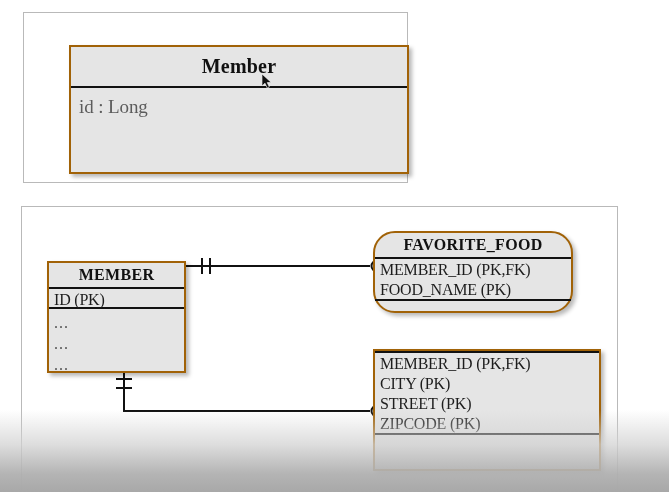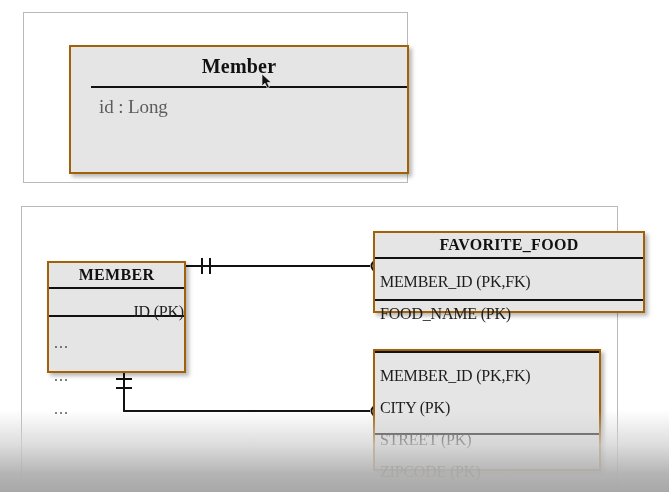--- a/index.html
+++ b/index.html
@@ -56,21 +56,21 @@
   
   #uml-member {
     left: 45px; top: 32px; width: 340px; height: 129px;
   }
   #uml-member .box-title {
     height: 39px;
     line-height: 39px;
     font-size: 20px;
     letter-spacing: .2px;
   }
-  #uml-member .box-sect { height: 86px; padding: 6px 0 0 8px; margin-left: 20px; }
+  #uml-member .box-sect { height: 86px; padding: 6px 0 0 8px; }
   #uml-member .row {
     font-size: 19px;
     line-height: 25px;
     letter-spacing: -.1px;
   }
   .attr-plain { color: #5c5c5c; font-weight: normal; }
   .attr-bold  { color: #0d0d0d; font-weight: bold; }
 
   
   .erd .box-title {
@@ -78,29 +78,28 @@
     height: 24px;
     line-height: 23px;
     letter-spacing: .3px;
   }
   .erd .row {
     font-size: 16px;
     line-height: 20px;
     padding-left: 5px;
     letter-spacing: -.2px;
     color: #1d1d1d;
-    margin-top: 12px;
   }
 
   #erd-member { left: 46px;  top: 260px; width: 139px; height: 112px; }
-  #erd-member .sect-pk   { height: 28px; padding-top: 1px; text-align: right; }
+  #erd-member .sect-pk   { height: 20px; padding-top: 1px; }
   #erd-member .sect-rest { height: 62px; padding-top: 3px; }
   #erd-member .sect-rest .row { line-height: 21px; color: #555; letter-spacing: 1px; }
 
-  #erd-food { left: 372px; top: 230px; width: 272px; height: 82px; }
+  #erd-food { left: 372px; top: 230px; width: 200px; height: 82px; border-radius: 22px; }
   #erd-food .sect-pk   { height: 42px; padding-top: 1px; }
   #erd-food .sect-rest { height: 16px; }
 
   #erd-address { left: 372px; top: 348px; width: 228px; height: 122px; }
   #erd-address .sect-pk   { height: 82px; padding-top: 1px; }
   #erd-address .sect-rest { height: 16px; }
 
   
   .conn { position: absolute; }
 

